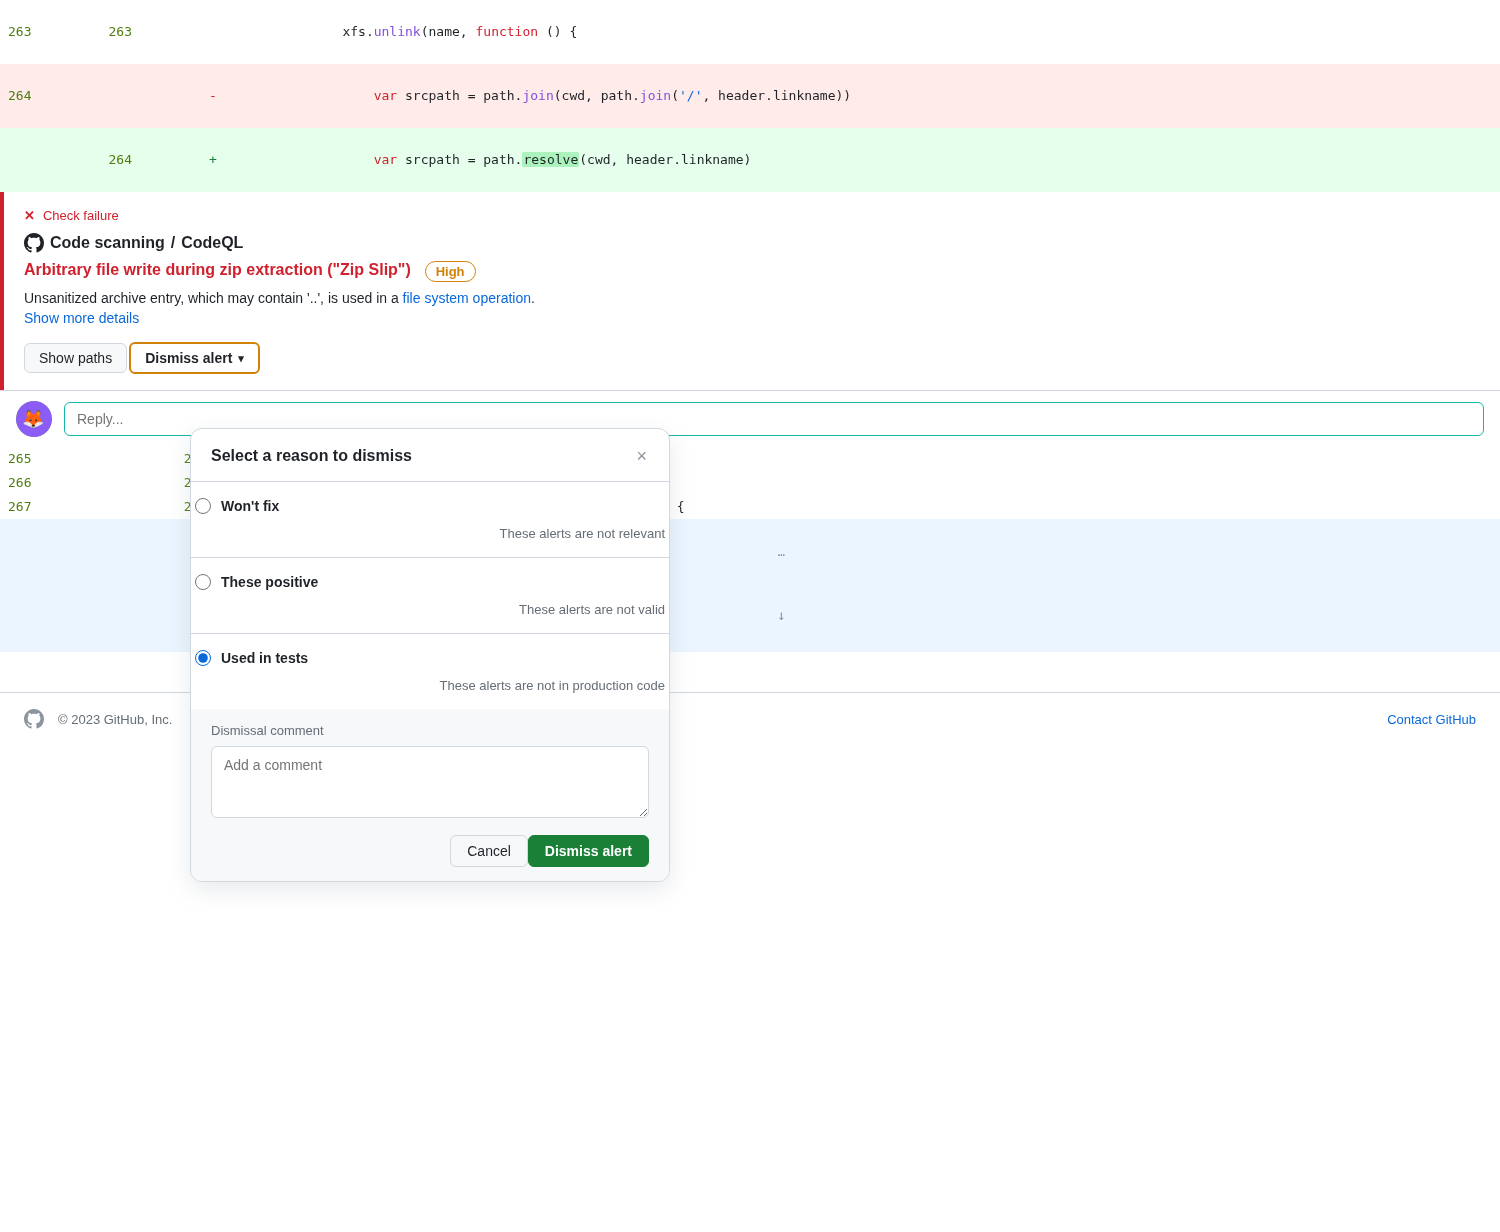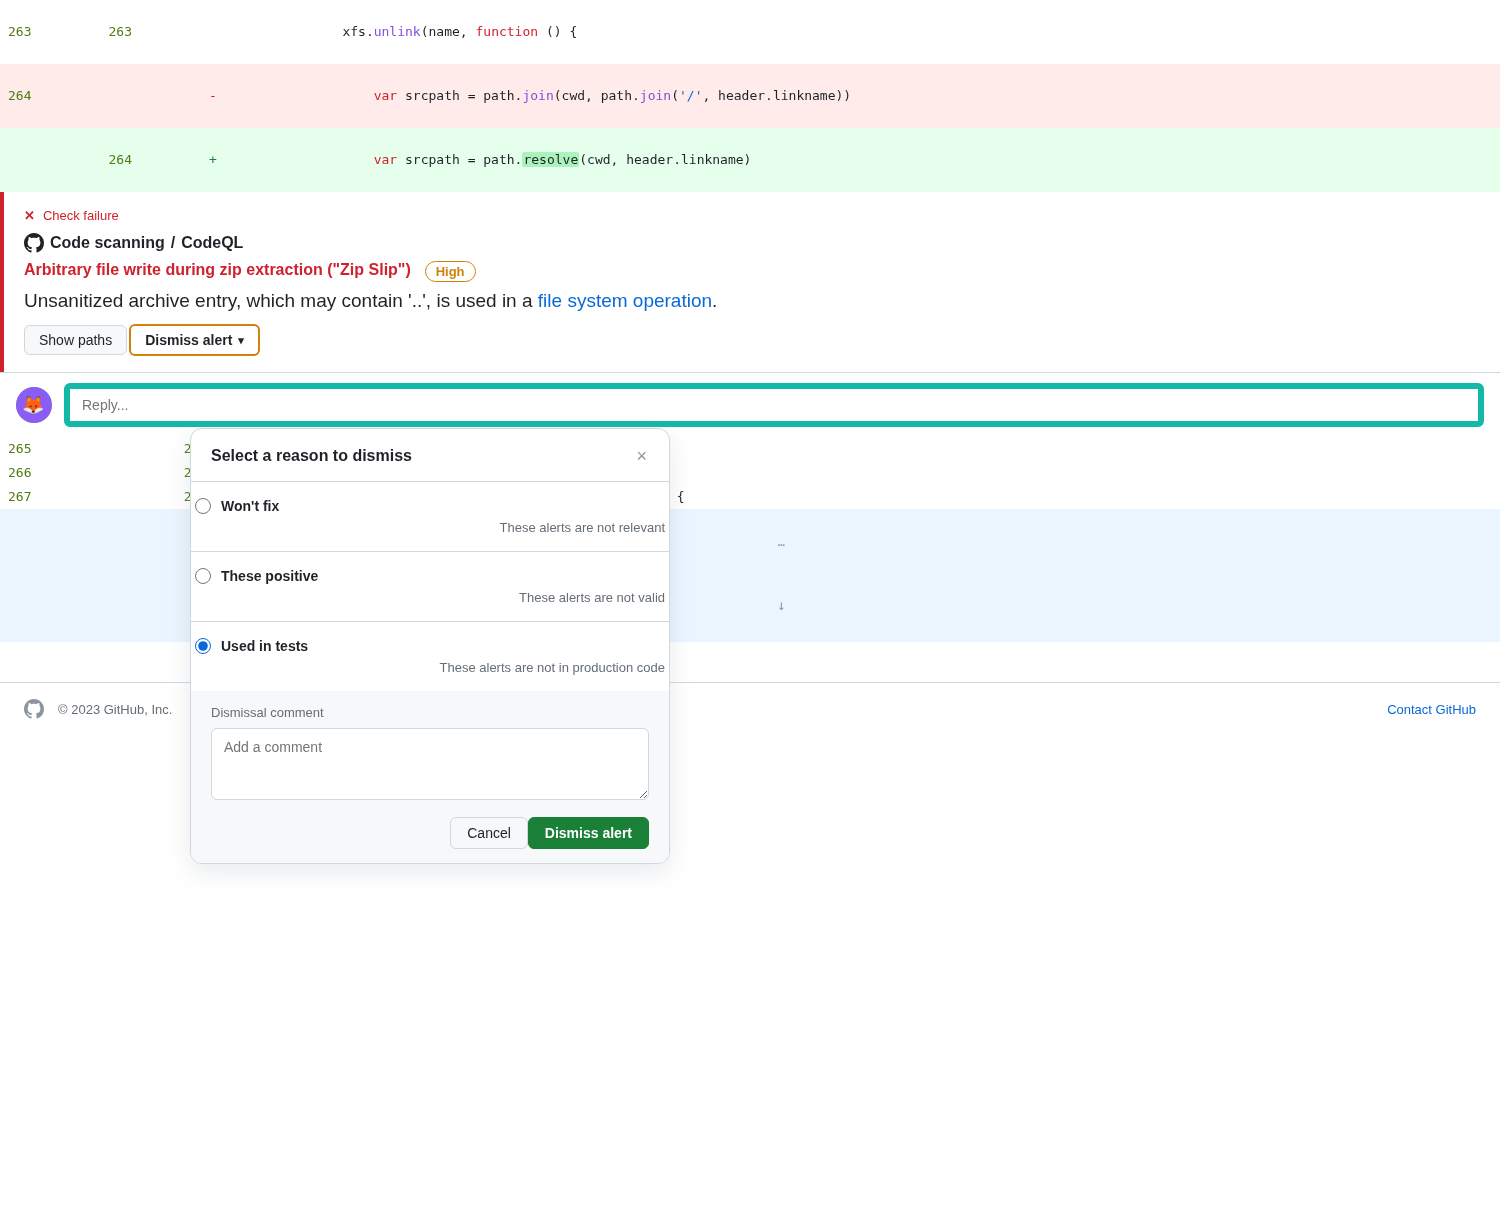--- a/index.html
+++ b/index.html
@@ -107,21 +107,21 @@
       border: 1.5px solid #d1820a;
       border-radius: 999px;
       color: #d1820a;
       font-size: 13px;
       font-weight: 600;
       margin-left: 10px;
       vertical-align: middle;
     }
 
     .alert-description {
-      font-size: 19px;
+      font-size: 14px;
       color: #1f2328;
       margin: 8px 0 4px 0;
     }
 
     .link-blue {
       color: #0969da;
       text-decoration: none;
     }
 
     .show-more-link {
@@ -181,21 +181,21 @@
       height: 36px;
       border-radius: 50%;
       background: #8c959f;
       overflow: hidden;
       flex-shrink: 0;
     }
 
     .reply-input {
       flex: 1;
       padding: 8px 12px;
-      border: 6px solid #14b8a6;
+      border: 1px solid #14b8a6;
       border-radius: 6px;
       color: #8c959f;
       font-size: 14px;
       background: #fff;
     }
 
     
     .code-lines-below {
       font-family: ui-monospace, SFMono-Regular, monospace;
       font-size: 13px;
@@ -250,21 +250,21 @@
 
     .modal-body {
       padding: 0;
     }
 
     .radio-option {
       padding: 16px 4px;
       border-bottom: 1px solid #d0d7de;
       display: flex;
       flex-direction: column;
-      gap: 6px;
+      gap: 12px;
     }
 
     .radio-option-row {
       display: flex;
       align-items: center;
       gap: 10px;
     }
 
     .radio-input {
       width: 16px;
@@ -423,20 +423,21 @@
   <div style="margin-bottom:8px;">
     <span class="alert-title">Arbitrary file write during zip extraction ("Zip Slip")</span>
     <span class="severity-badge">High</span>
   </div>
 
   <p class="alert-description">
     <span>Unsanitized archive entry, which may contain '..', is used in a</span>
     <a class="link-blue" href="#">file system operation</a><span>.</span>
   </p>
 
+  <a class="show-more-link" href="#">Show more details</a>
 
   <div class="action-buttons">
     <button class="btn-show-paths">Show paths</button>
     <button class="btn-dismiss-alert">
       <span>Dismiss alert</span>
       <span class="chevron-down">▾</span>
     </button>
   </div>
 </div>
 

